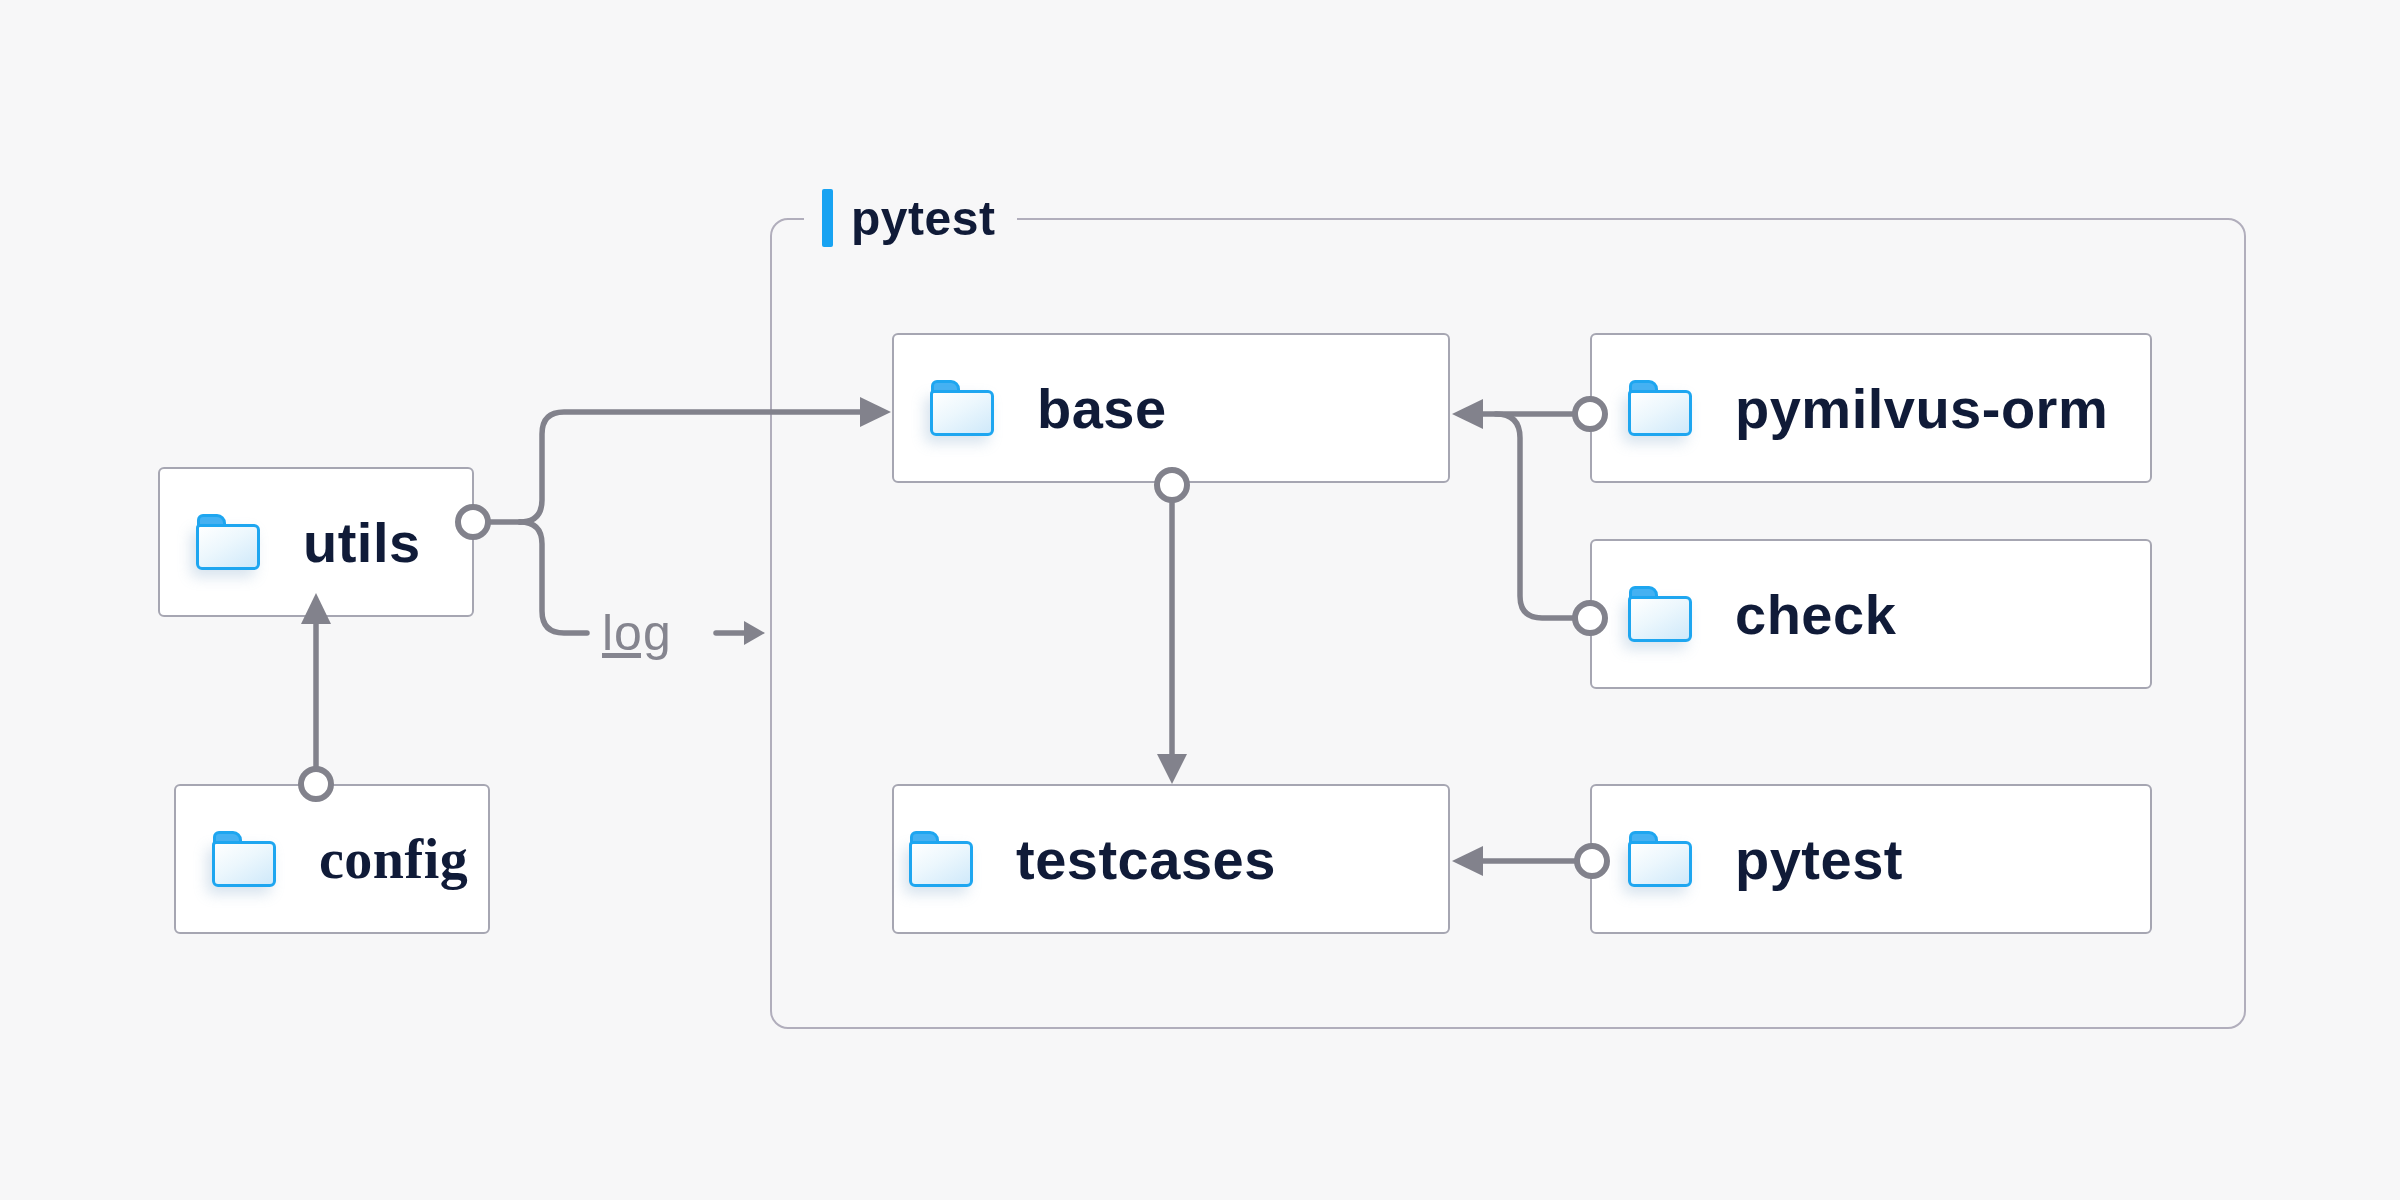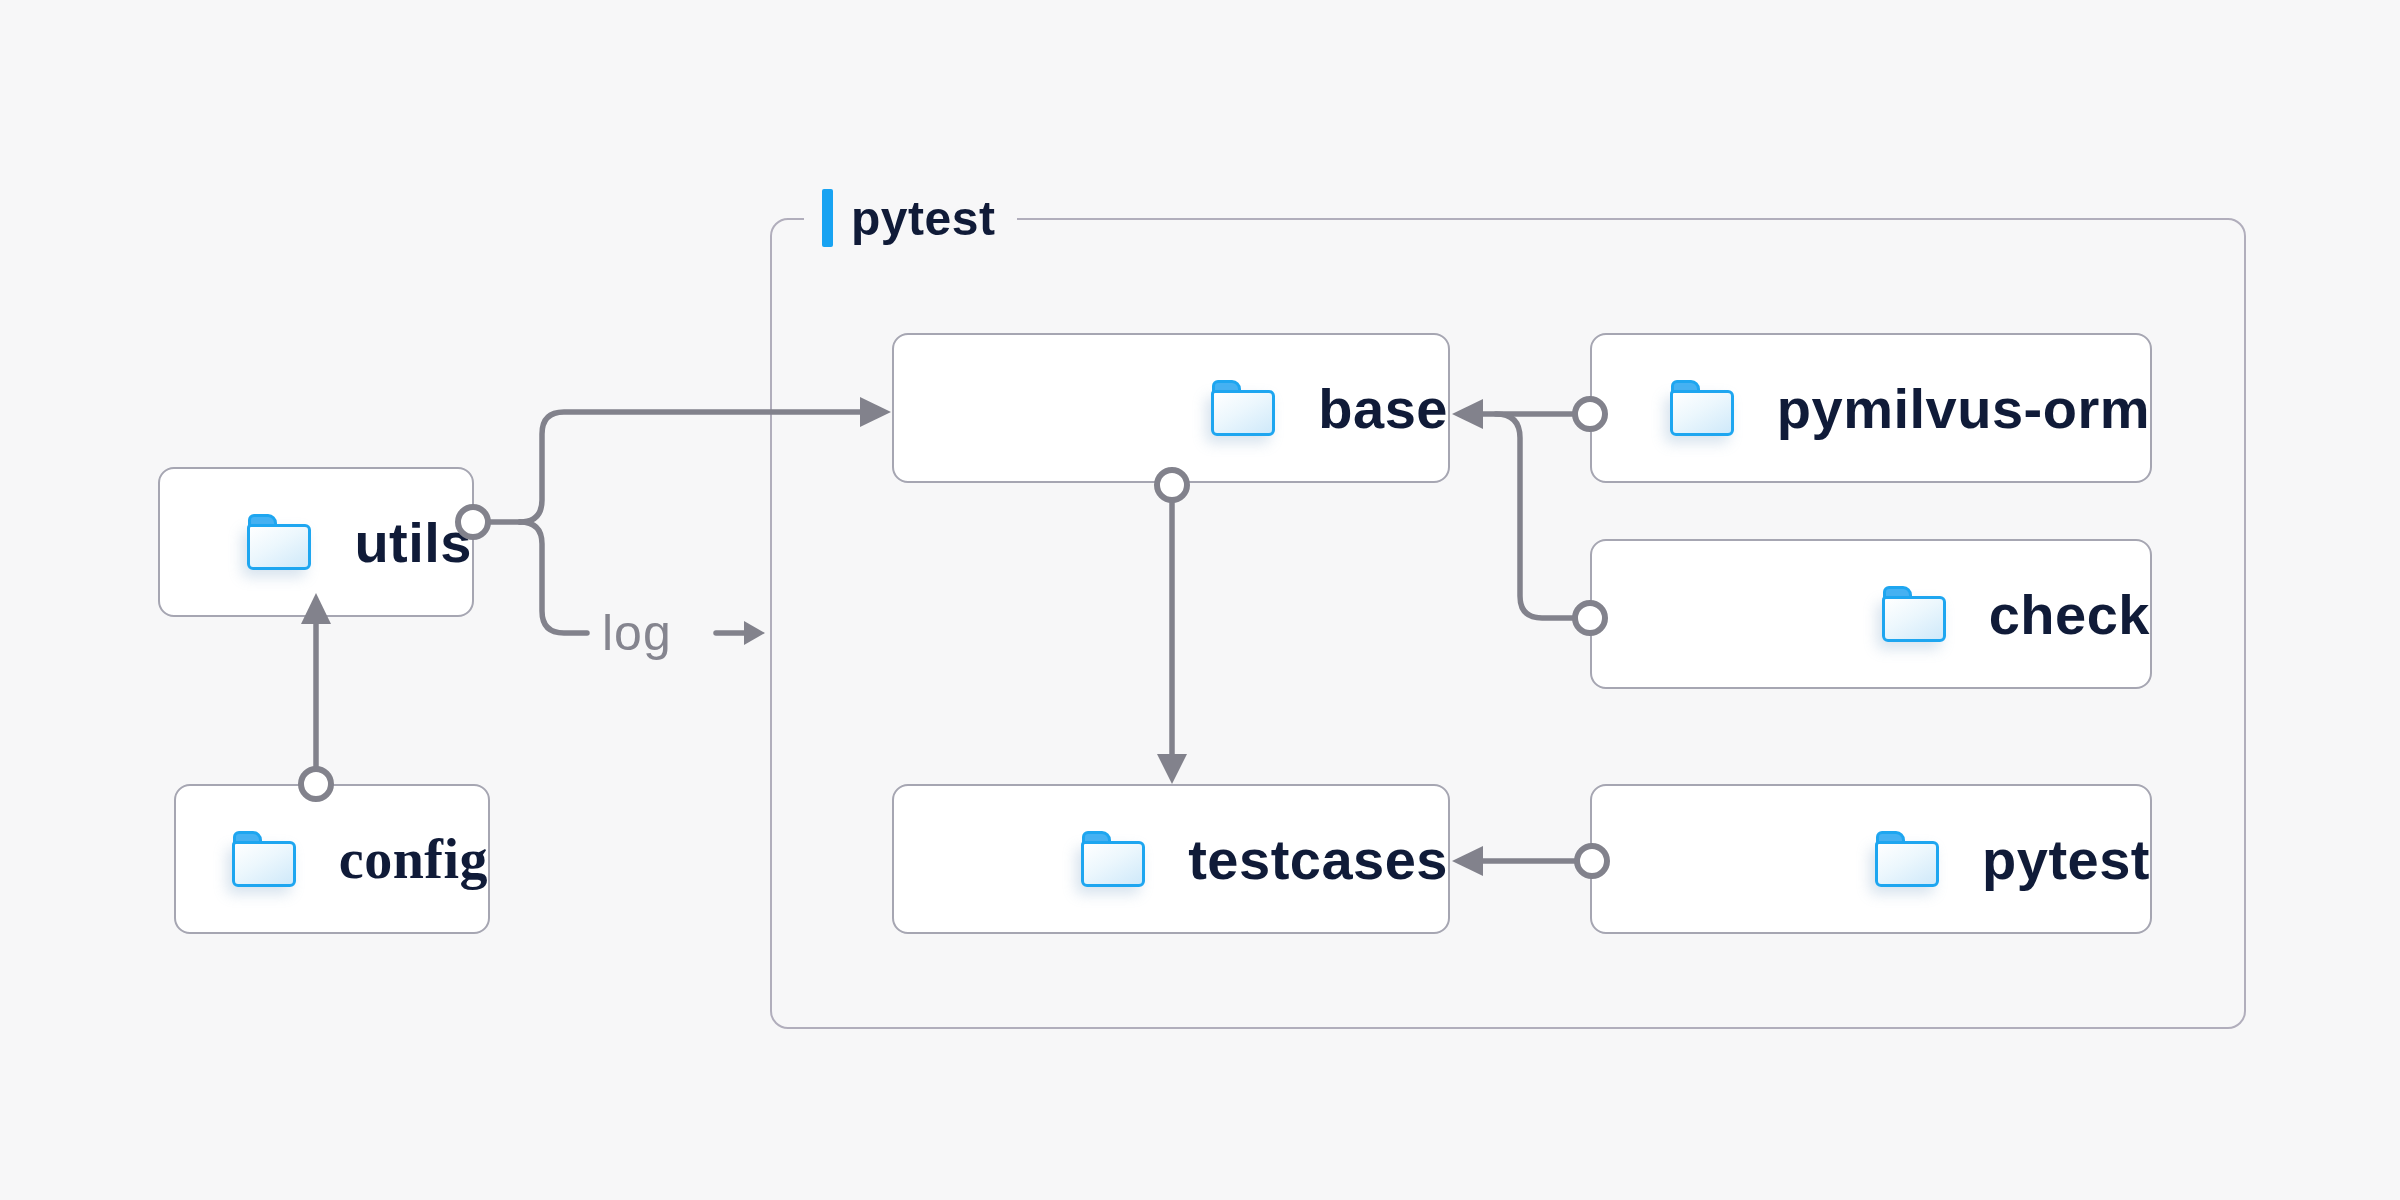--- a/index.html
+++ b/index.html
@@ -37,26 +37,25 @@
   .group-label .group-title{
     font-size:48px;font-weight:700;color:#101b38;
     letter-spacing:0.5px;
   }
 
   
   .node{
     position:absolute;
     background:#ffffff;
     border:2px solid #a6a6b2;
-    border-radius:16px;
+    border-radius:6px;
     box-sizing:border-box;
     display:flex;align-items:center;
     padding-left:36px;gap:43px;
     z-index:2;
-    justify-content:flex-end;
   }
   #node-utils       {left:158px; top:443px; width:316px; height:150px;margin-top:24px;}
   #node-config      {left:174px; top:784px; width:316px; height:150px;font-family:Liberation Serif, serif;}
   #node-base        {left:892px; top:333px; width:558px; height:150px;}
   #node-testcases   {left:892px; top:784px; width:558px; height:150px;padding-left:15px;}
   #node-pymilvus-orm{left:1590px;top:333px; width:562px; height:150px;}
   #node-check       {left:1590px;top:539px; width:562px; height:150px;}
   #node-common      {left:1590px;top:784px; width:562px; height:150px;}
 
   .node-label{
@@ -91,20 +90,21 @@
     pointer-events:none;
   }
 
   
   .edge-label{
     position:absolute;
     left:602px;top:602px;height:62px;line-height:62px;
     font-size:50px;font-weight:400;color:#85858f;
     z-index:4;
     letter-spacing:1px;
+    text-decoration:underline;
   }
 </style>
 </head>
 <body>
 
 <div id="stage">
 
   <div class="group-box"></div>
   <div class="group-label">
     <span class="accent-bar"></span>

